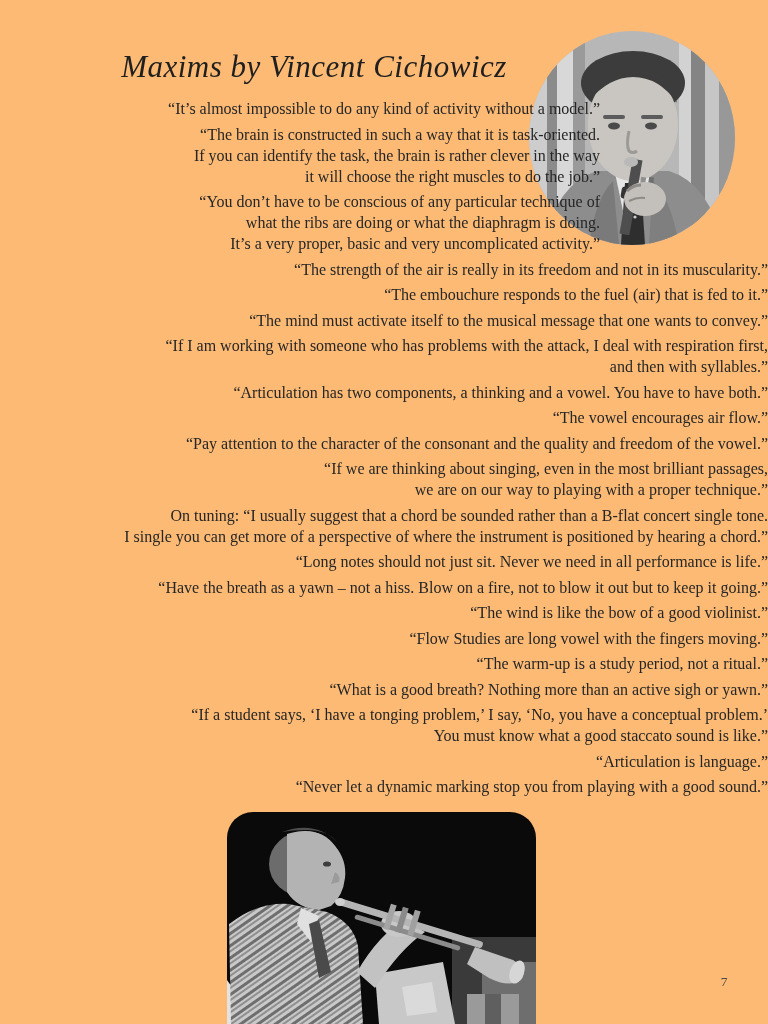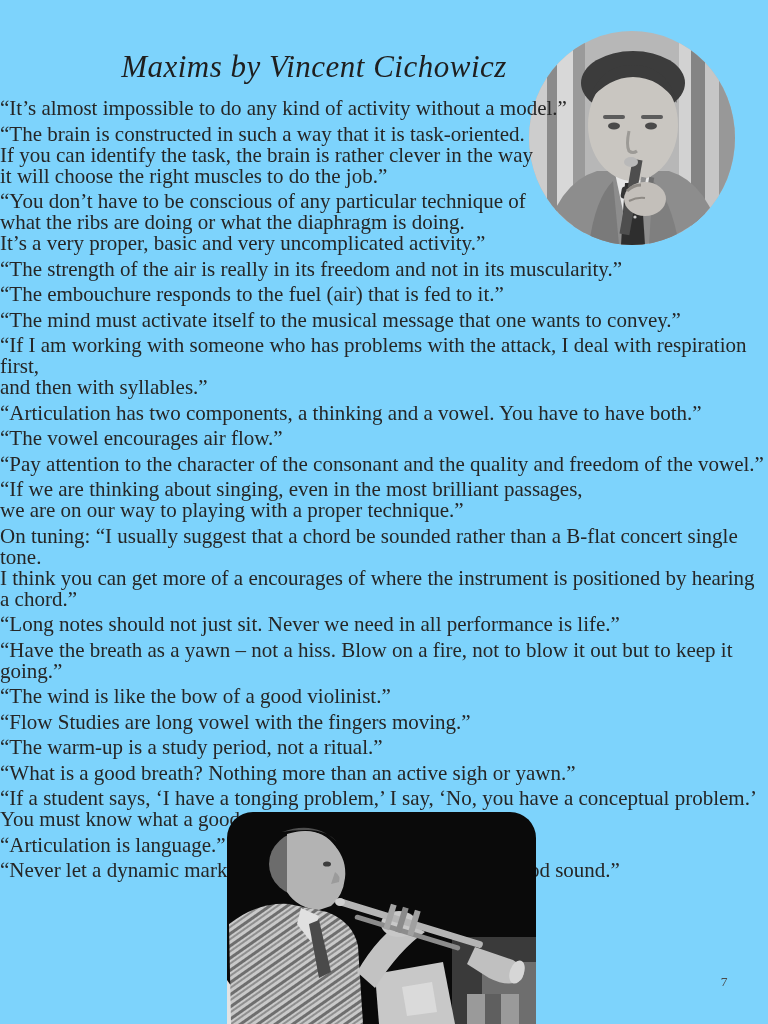--- a/index.html
+++ b/index.html
@@ -1,21 +1,21 @@
 <!DOCTYPE html>
 <html><head>
 <meta charset="utf-8">
 <style>
   html, body { margin: 0; padding: 0; background: #e9e9e9; }
   .page {
     position: relative;
     width: 768px;
     height: 1024px;
     margin: 0 auto;
-    background: #7dd3fc;
+    background: #fdba74;
     overflow: hidden;
     font-family: "Liberation Serif", "DejaVu Serif", serif;
     color: #262626;
   }
   .title {
     position: absolute;
     top: 49px;
     left: 0;
     width: 628px;
     margin: 0;
@@ -28,23 +28,23 @@
   }
   .quotes {
     position: absolute;
     top: 98px;
     left: 0;
     width: 768px;
   }
   .quotes p {
     margin: 0 0 4.5px 0;
     width: 768px;
-    font-size: 21px;
+    font-size: 16px;
     line-height: 21px;
-    text-align: left;
+    text-align: right;
     white-space: pre-line;
   }
   .quotes p.narrow { width: 600px; }
   .portrait-circle {
     position: absolute;
     left: 529px;
     top: 31px;
     width: 206px;
     height: 214px;
     border-radius: 50%;
@@ -136,21 +136,21 @@
     <p>“The embouchure responds to the fuel (air) that is fed to it.”</p>
     <p>“The mind must activate itself to the musical message that one wants to convey.”</p>
     <p>“If I am working with someone who has problems with the attack, I deal with respiration first,
 and then with syllables.”</p>
     <p>“Articulation has two components, a thinking and a vowel. You have to have both.”</p>
     <p>“The vowel encourages air flow.”</p>
     <p>“Pay attention to the character of the consonant and the quality and freedom of the vowel.”</p>
     <p>“If we are thinking about singing, even in the most brilliant passages,
 we are on our way to playing with a proper technique.”</p>
     <p>On tuning: “I usually suggest that a chord be sounded rather than a B-flat concert single tone.
-I think you can get more of a encourages of where the instrument is positioned by hearing a chord.”</p>
+I single you can get more of a perspective of where the instrument is positioned by hearing a chord.”</p>
     <p>“Long notes should not just sit. Never we need in all performance is life.”</p>
     <p>“Have the breath as a yawn – not a hiss. Blow on a fire, not to blow it out but to keep it going.”</p>
     <p>“The wind is like the bow of a good violinist.”</p>
     <p>“Flow Studies are long vowel with the fingers moving.”</p>
     <p>“The warm-up is a study period, not a ritual.”</p>
     <p>“What is a good breath? Nothing more than an active sigh or yawn.”</p>
     <p>“If a student says, ‘I have a tonging problem,’ I say, ‘No, you have a conceptual problem.’
 You must know what a good staccato sound is like.”</p>
     <p>“Articulation is language.”</p>
     <p>“Never let a dynamic marking stop you from playing with a good sound.”</p>

